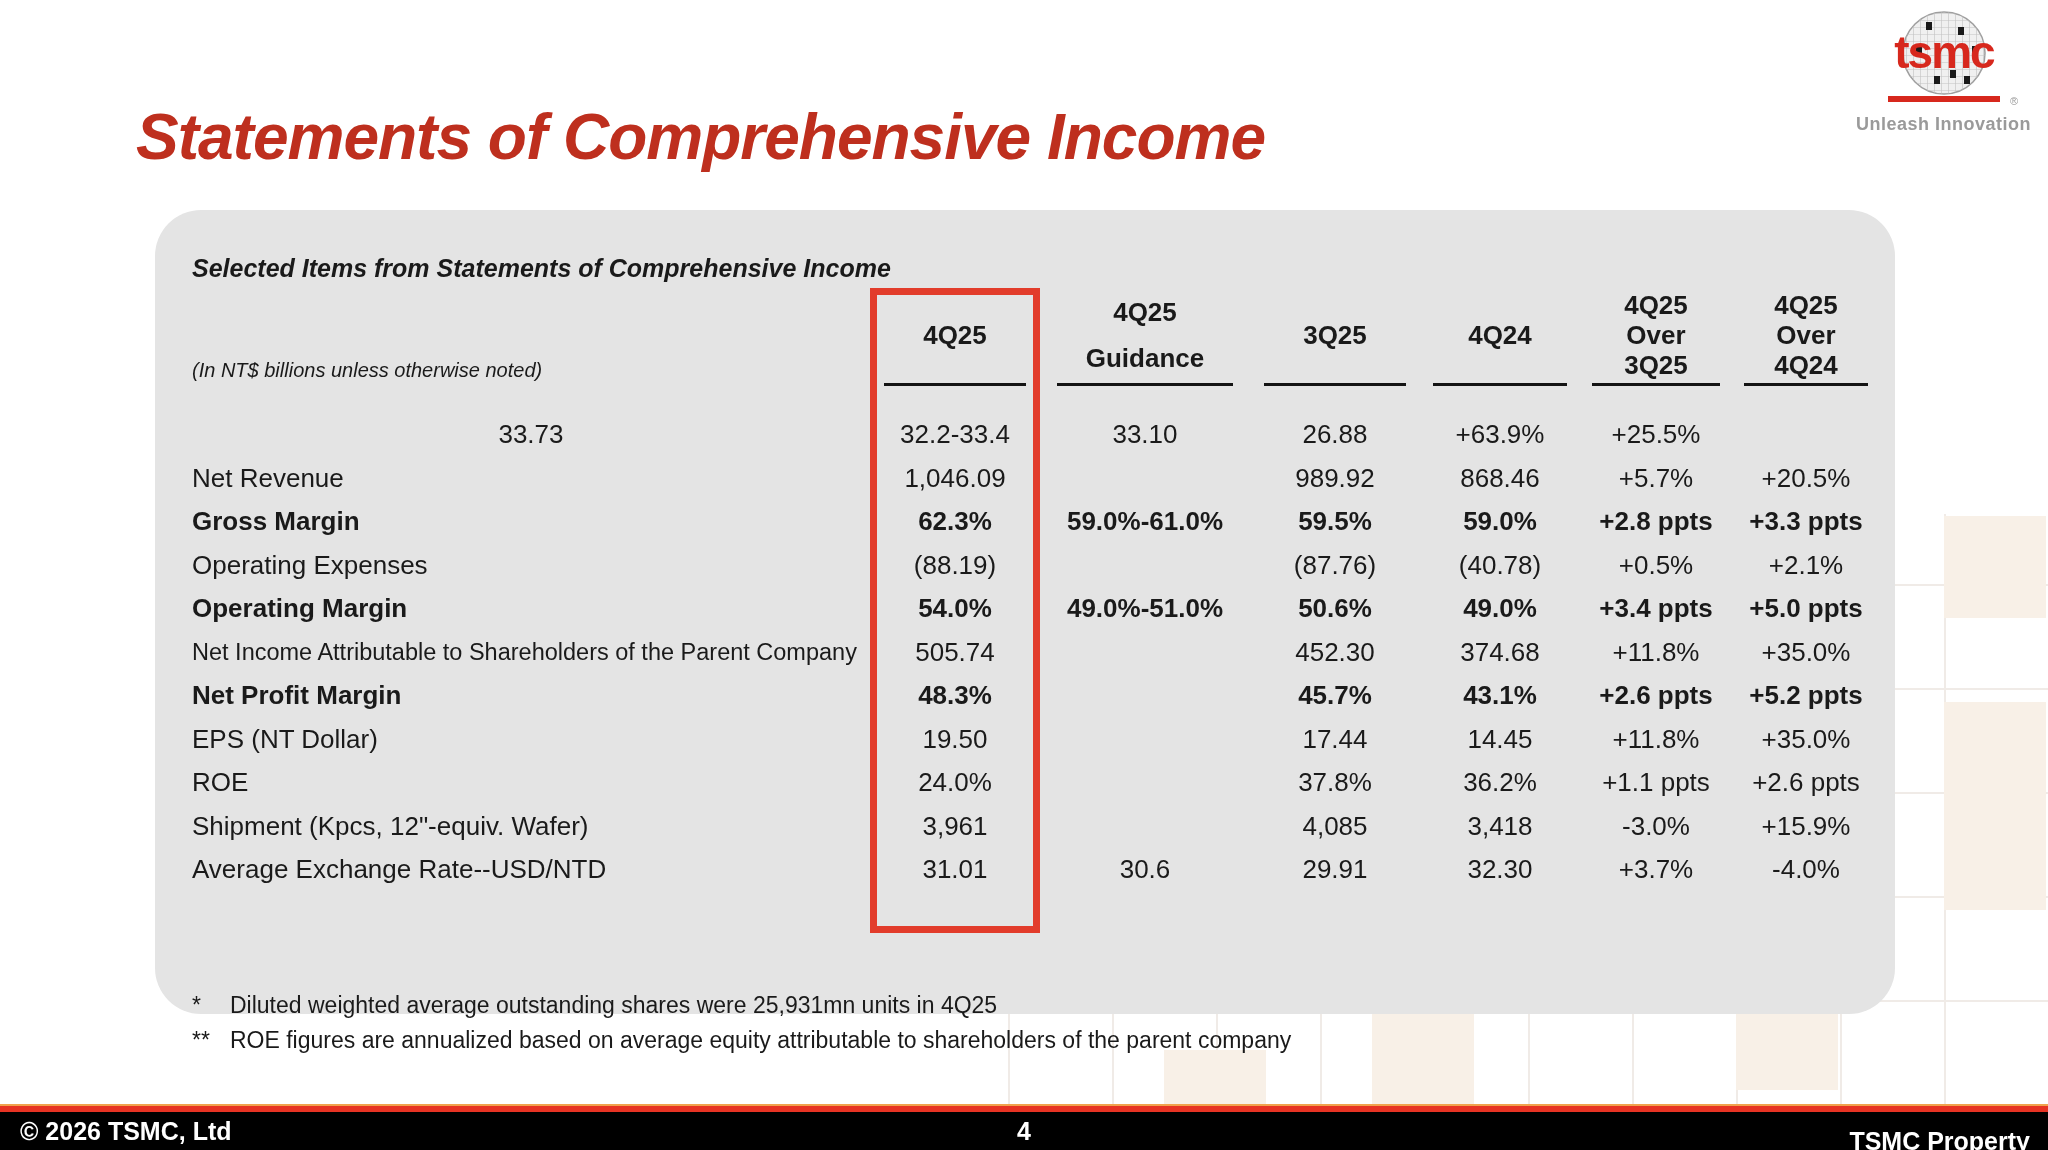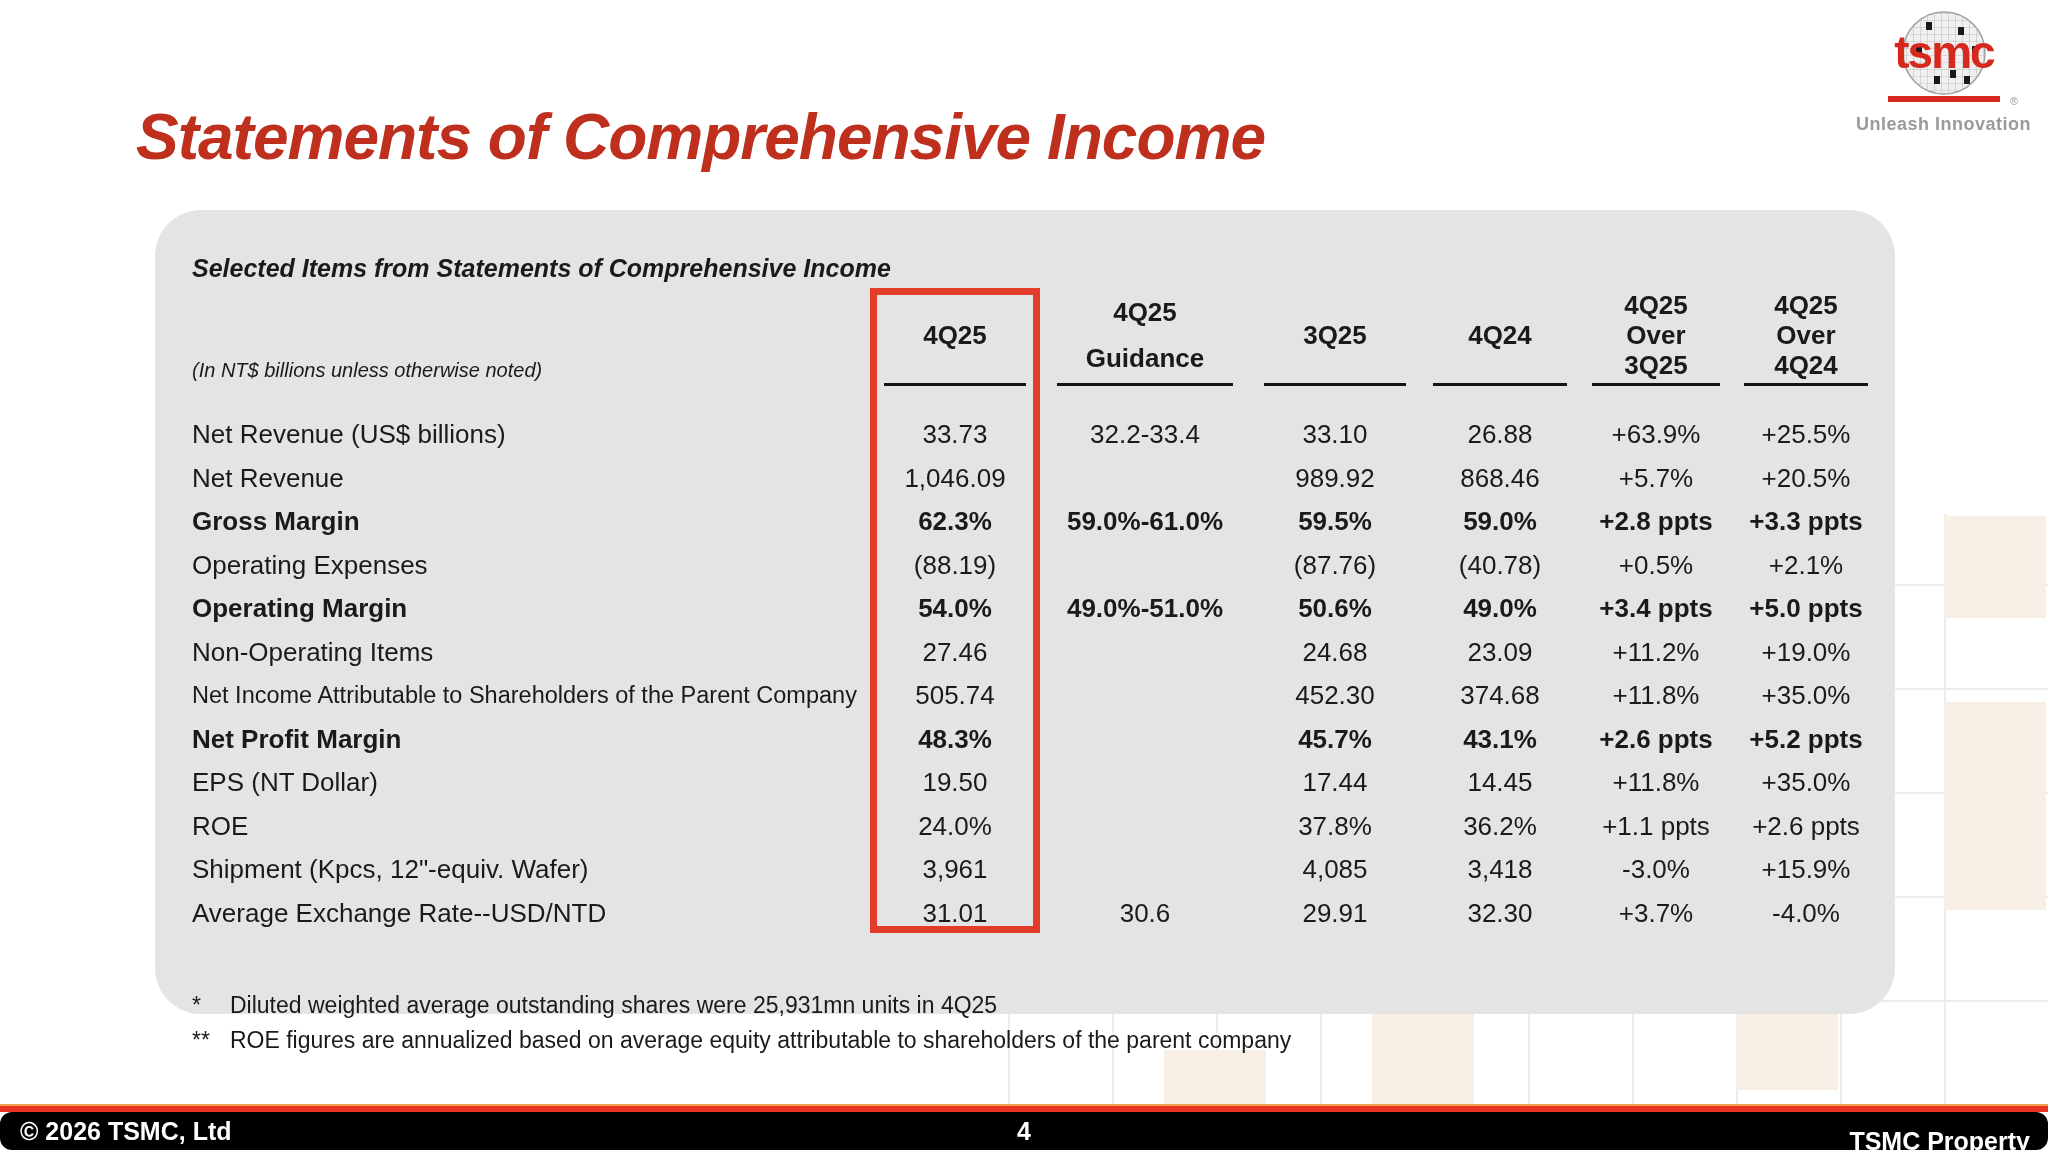--- a/index.html
+++ b/index.html
@@ -68,21 +68,21 @@
   .footnotes{position:absolute;left:192px;top:988px;z-index:1;font-size:23px;}
   .fn{display:flex;height:35px;align-items:center;}
   .fn .marker{width:38px;}
 
   
   .footer{position:absolute;left:0;right:0;bottom:0;z-index:3;}
   .footer .stripe-orange{height:2px;background:#f0a24c;}
   .footer .stripe-red{height:6px;background:var(--red-line);}
   .footer .bar{
     height:38px;background:#000;color:#fff;display:flex;align-items:center;
-    font-size:25px;font-weight:bold;position:relative;border-radius:12px;
+    font-size:25px;font-weight:bold;position:relative;
   }
   .bar .left{margin-left:20px;}
   .bar .page{position:absolute;left:50%;transform:translateX(-50%);}
   .bar .right{margin-left:auto;margin-right:18px;margin-top:20px;}
 </style>
 </head>
 <body>
 
 <div class="slide" style="--red-title: #BE2F1E; --red-box: #E23C2B; --red-line: #E73323; --panel-bg: #E4E4E4;">
 
@@ -156,21 +156,20 @@
           <span>4Q25</span>
           <span>Over</span>
           <span>4Q24</span>
           <div class="underline"></div>
         </div>
       </div>
 
     <div class="tbody" id="tbody">
 
     <div class="t-row cols">
-          <div class="label">Net Revenue (US$ billions)</div>
           <div>33.73</div>
           <div>32.2-33.4</div>
           <div>33.10</div>
           <div>26.88</div>
           <div>+63.9%</div>
           <div>+25.5%</div>
         </div>
         <div class="t-row cols">
           <div class="label">Net Revenue</div>
           <div>1,046.09</div>
@@ -199,29 +198,20 @@
           <div>+2.1%</div>
         </div>
         <div class="t-row cols bold">
           <div class="label">Operating Margin</div>
           <div>54.0%</div>
           <div>49.0%-51.0%</div>
           <div>50.6%</div>
           <div>49.0%</div>
           <div>+3.4 ppts</div>
           <div>+5.0 ppts</div>
-        </div>
-        <div class="t-row cols">
-          <div class="label">Non-Operating Items</div>
-          <div>27.46</div>
-          <div></div>
-          <div>24.68</div>
-          <div>23.09</div>
-          <div>+11.2%</div>
-          <div>+19.0%</div>
         </div>
         <div class="t-row cols">
           <div class="label shrink">Net Income Attributable to Shareholders of the Parent Company</div>
           <div>505.74</div>
           <div></div>
           <div>452.30</div>
           <div>374.68</div>
           <div>+11.8%</div>
           <div>+35.0%</div>
         </div>

